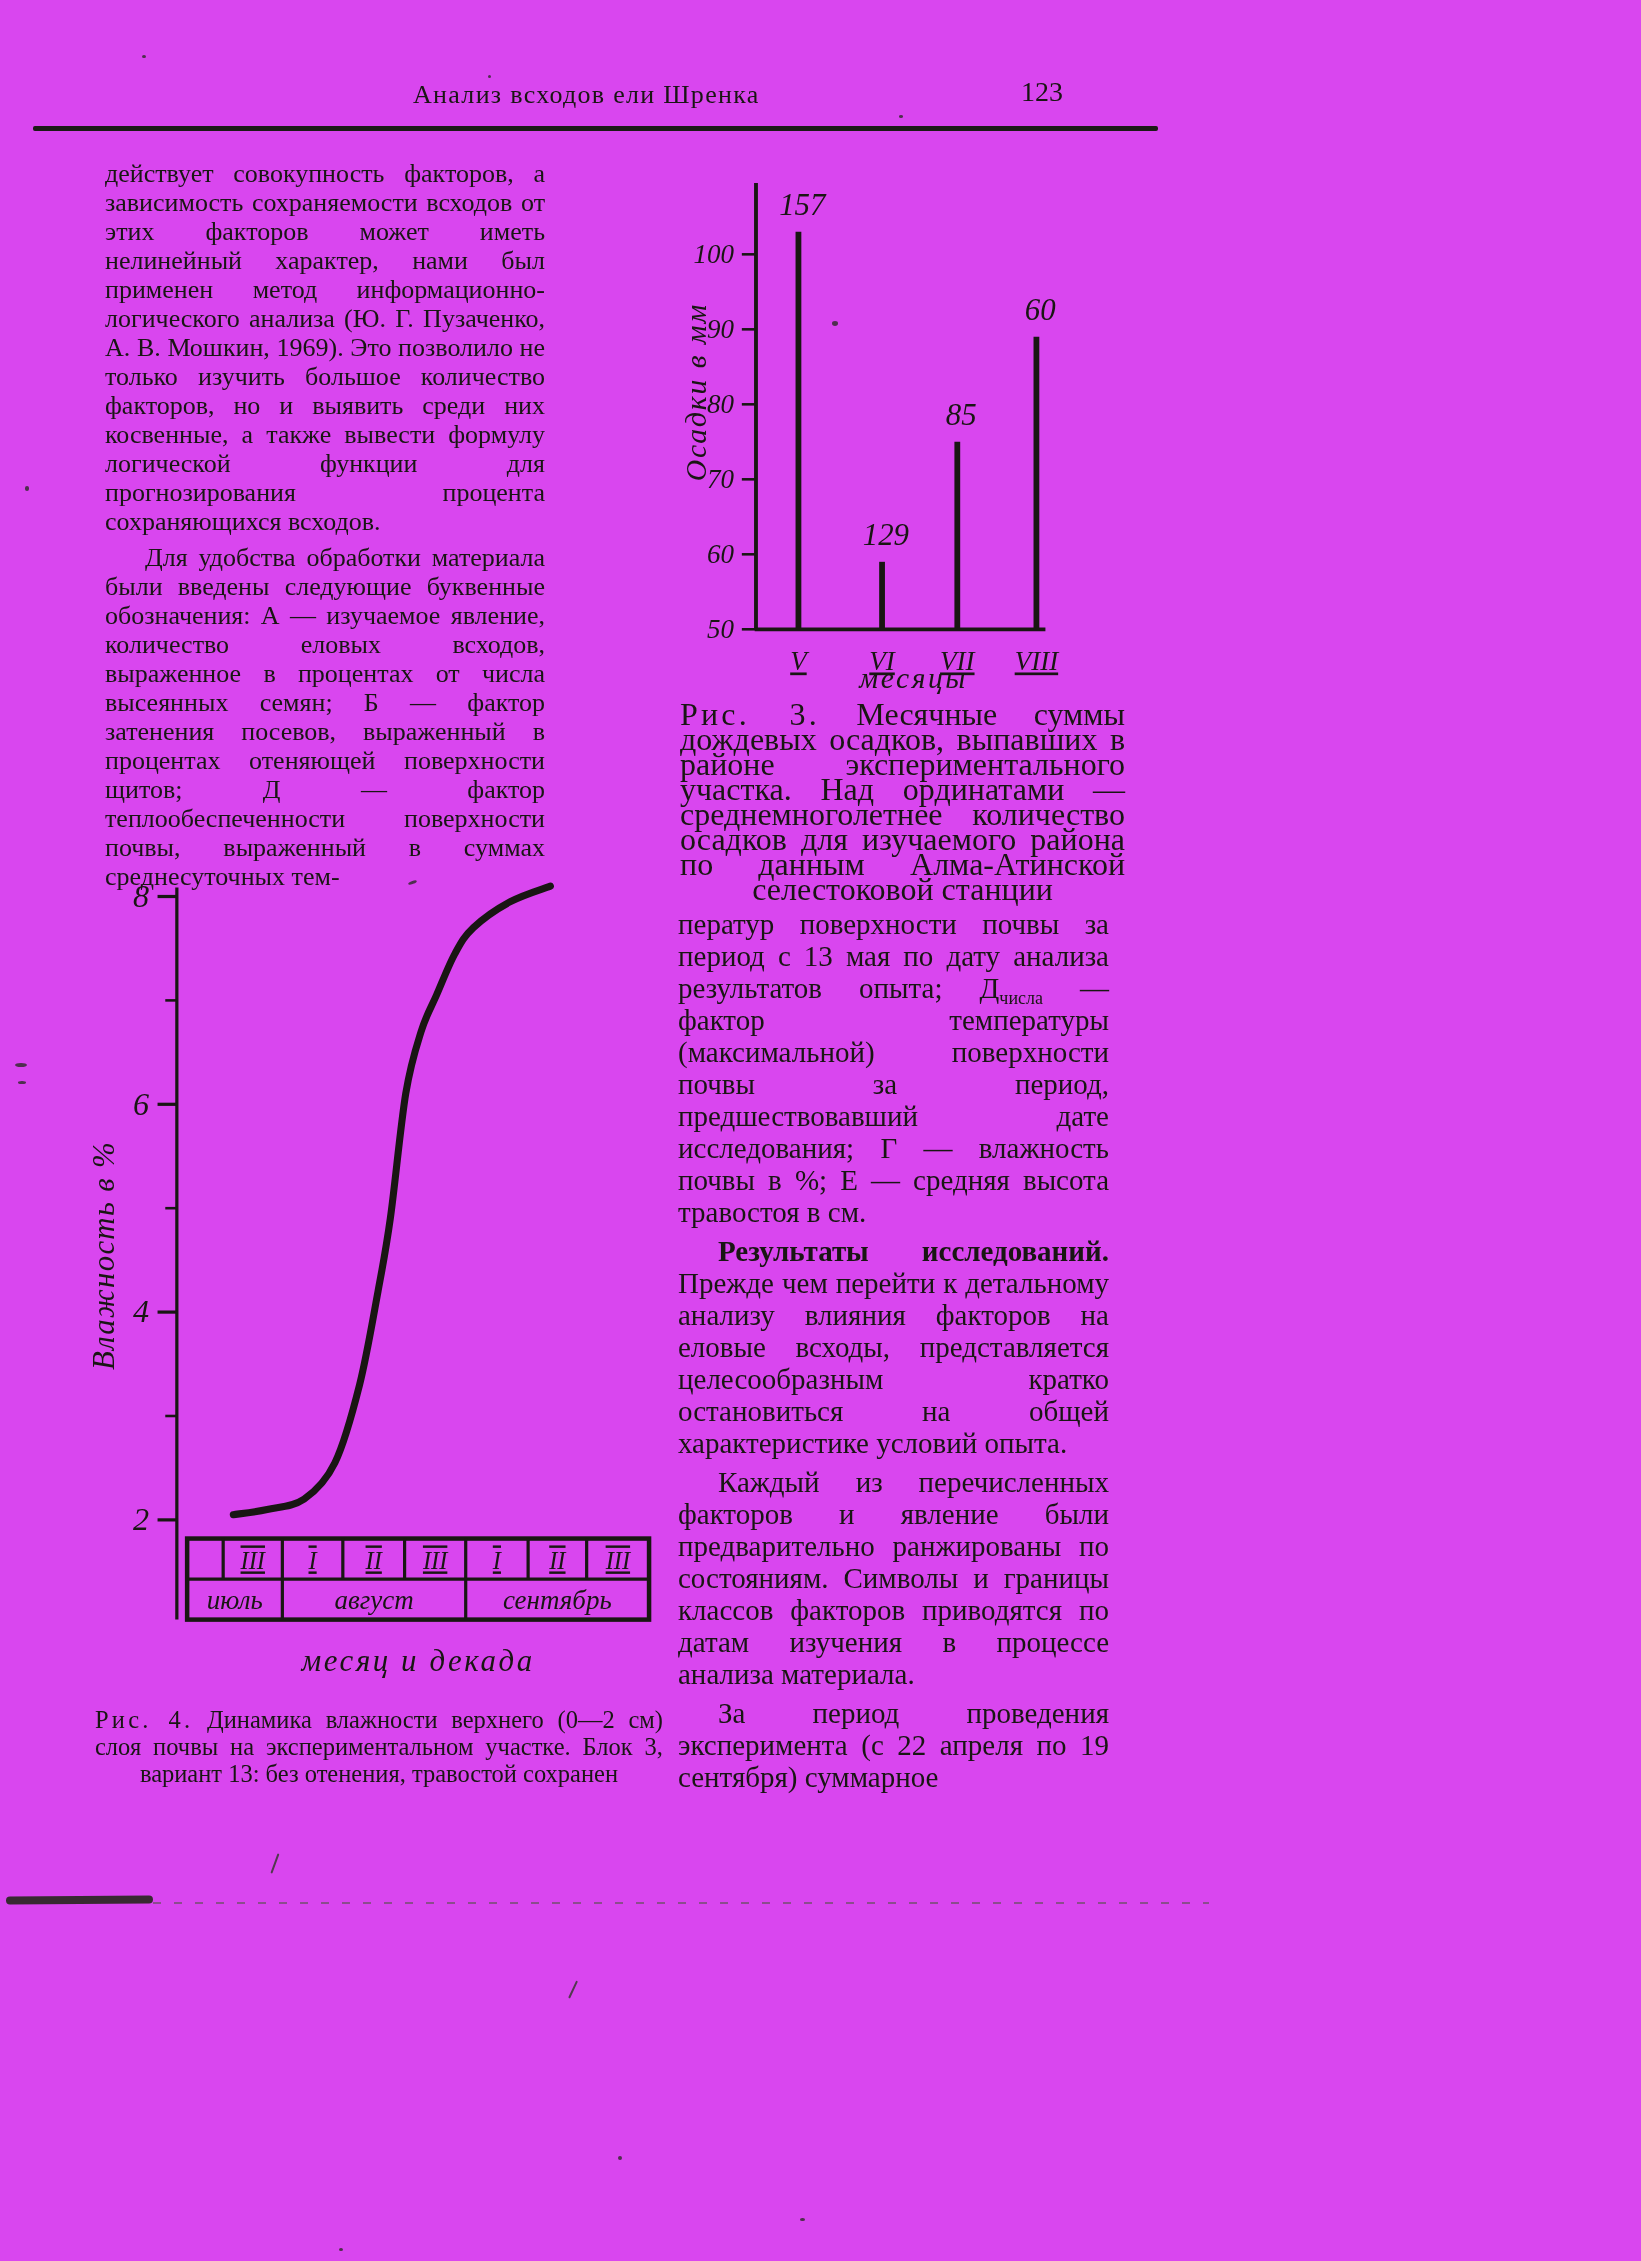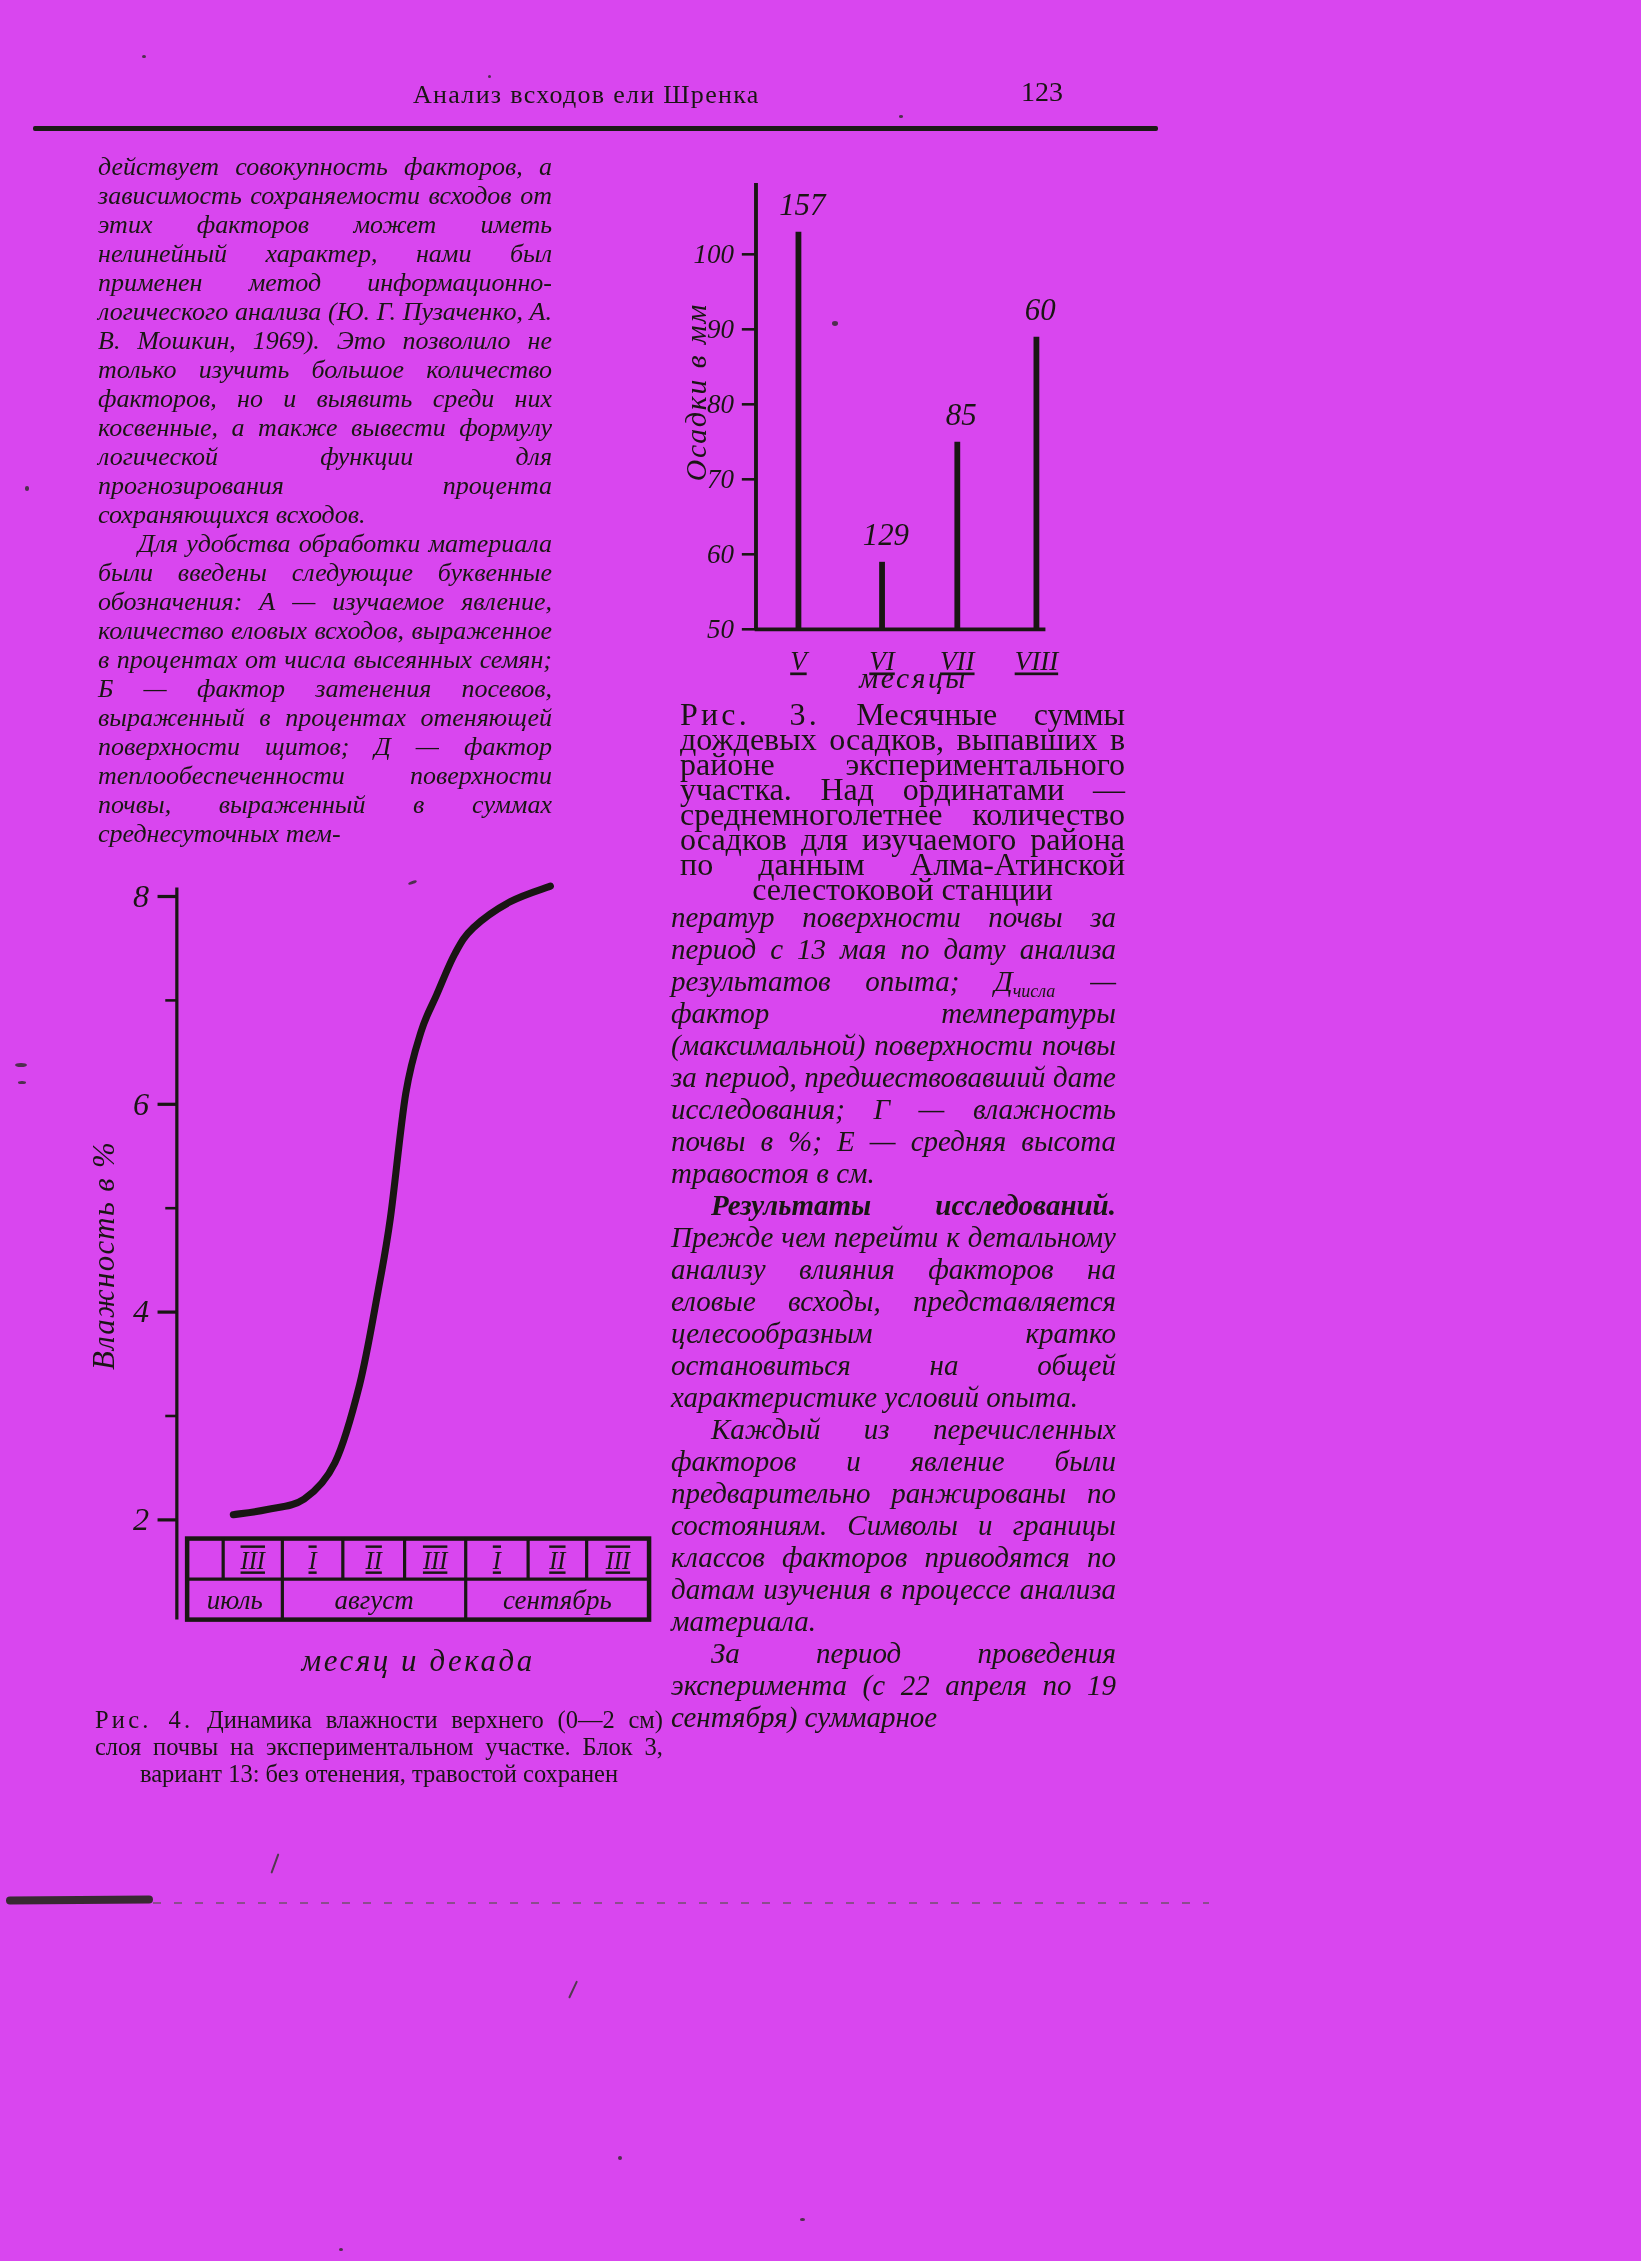--- a/index.html
+++ b/index.html
@@ -23,21 +23,21 @@
   }
   
   .col-left{
     position:absolute;left:98px;top:152px;width:454px;
     font-size:26px;line-height:29px;text-align:justify;
   }
   .col-right{
     position:absolute;left:671px;top:901px;width:445px;
     font-size:29px;line-height:32px;text-align:justify;
   }
-  .col-left p,.col-right p{margin:0;padding:0;font-style:italic;}
+  .col-left p,.col-right p{margin:7px;padding:0;}
   .indent{text-indent:40px;}
   .bold{font-weight:bold;}
   sub.chem{font-size:18px;vertical-align:-6.4px;line-height:0;}
   
   .cap3{
     position:absolute;left:680px;top:702px;width:445px;
     font-size:32px;line-height:25px;
     text-align:justify;text-align-last:center;
   }
   .cap4{

